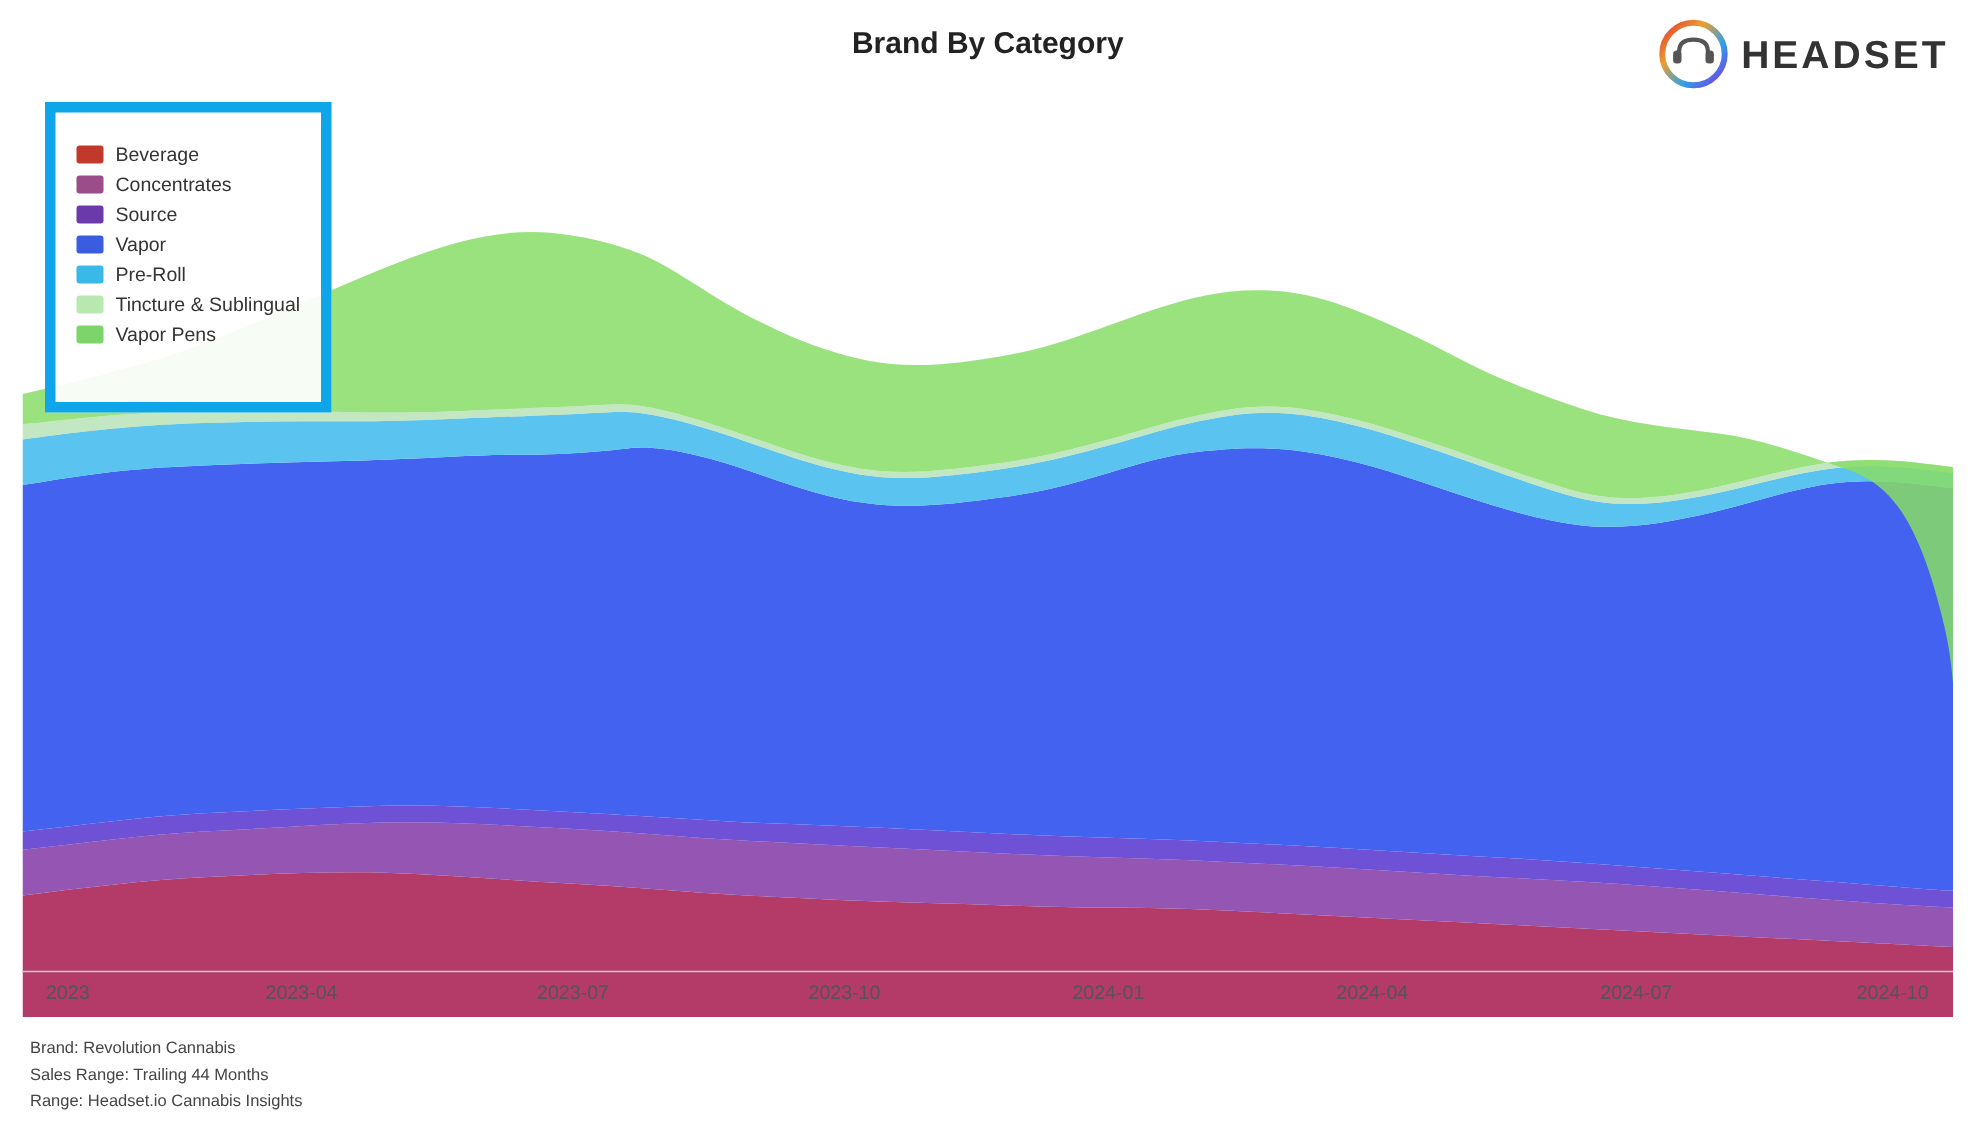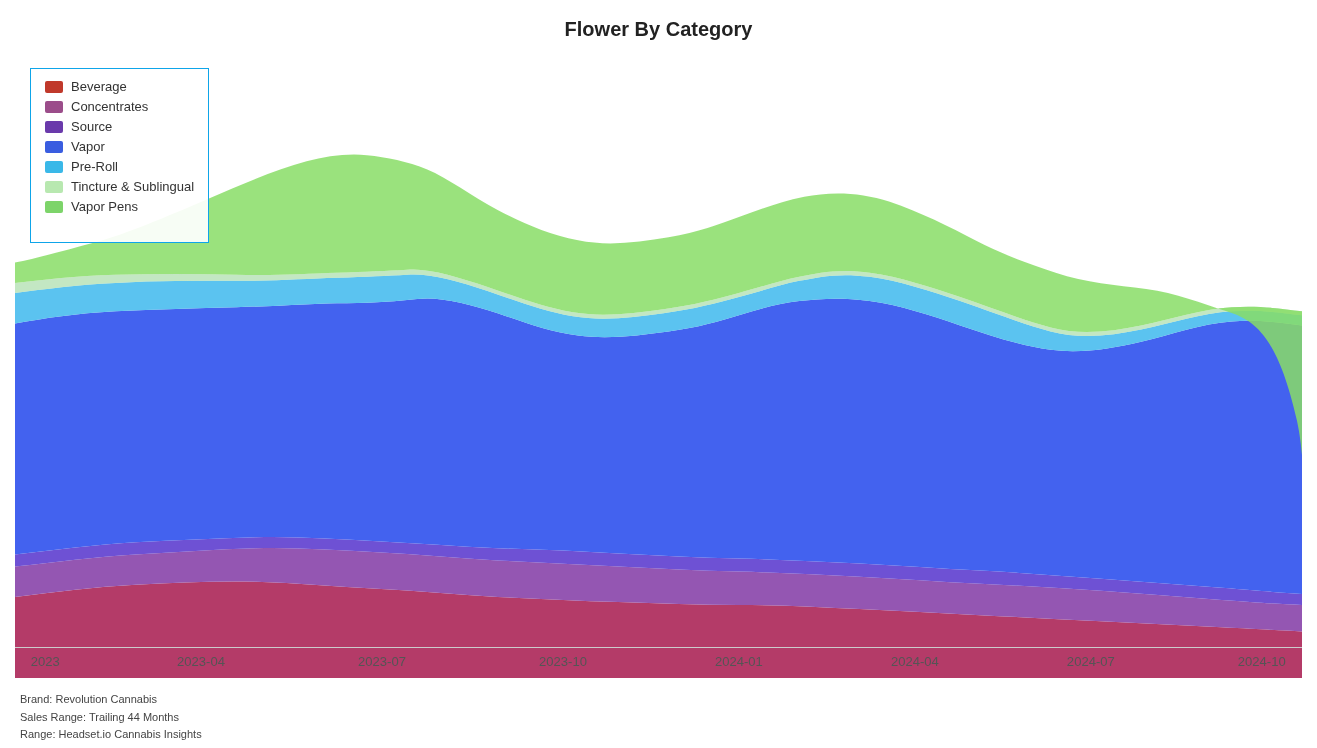--- a/index.html
+++ b/index.html
@@ -47,22 +47,22 @@
       top: 60px;
       left: 15px;
       right: 15px;
       bottom: 70px;
     }
     .legend {
       position: absolute;
       top: 68px;
       left: 30px;
       background: rgba(255,255,255,0.92);
-      border: 1px solid #0ea5e9;
-      padding: 10px 14px;
+      border: 7px solid #0ea5e9;
+      padding: 20px 14px;
       z-index: 10;
       text-align: right;
     }
     .legend-item {
       display: flex;
       align-items: center;
       gap: 8px;
       margin-bottom: 5px;
       font-size: 13px;
       color: #333;
@@ -86,22 +86,42 @@
     svg.chart {
       width: 100%;
       height: 100%;
     }
   </style>
 </head>
 <body>
 
 <div class="container">
 
-  <div class="title">Flower By Category</div>
-
+  <div class="title">Brand By Category</div>
+
+  <div class="logo">
+    <svg class="logo-icon" viewBox="0 0 60 60" xmlns="http://www.w3.org/2000/svg">
+
+      <defs>
+        <linearGradient id="logoGrad" x1="0%" y1="0%" x2="100%" y2="100%">
+          <stop offset="0%" style="stop-color:#e83030;stop-opacity:1"></stop>
+          <stop offset="33%" style="stop-color:#e8a030;stop-opacity:1"></stop>
+          <stop offset="66%" style="stop-color:#30a0e8;stop-opacity:1"></stop>
+          <stop offset="100%" style="stop-color:#8030e8;stop-opacity:1"></stop>
+        </linearGradient>
+      </defs>
+
+      <circle cx="30" cy="30" r="26" fill="none" stroke="url(#logoGrad)" stroke-width="5"></circle>
+
+      <path d="M18 28 Q18 18 30 18 Q42 18 42 28" fill="none" stroke="#555" stroke-width="3.5" stroke-linecap="round"></path>
+      <rect x="13" y="27" width="7" height="11" rx="3" fill="#555"></rect>
+      <rect x="40" y="27" width="7" height="11" rx="3" fill="#555"></rect>
+    </svg>
+    <span class="logo-text">HEADSET</span>
+  </div>
 
   <div class="legend">
   <div class="legend-item">
         <div class="legend-swatch" style="background:#c0392b"></div>
         <span>Beverage</span>
       </div>
       <div class="legend-item">
         <div class="legend-swatch" style="background:#9b4d8a"></div>
         <span>Concentrates</span>
       </div>

